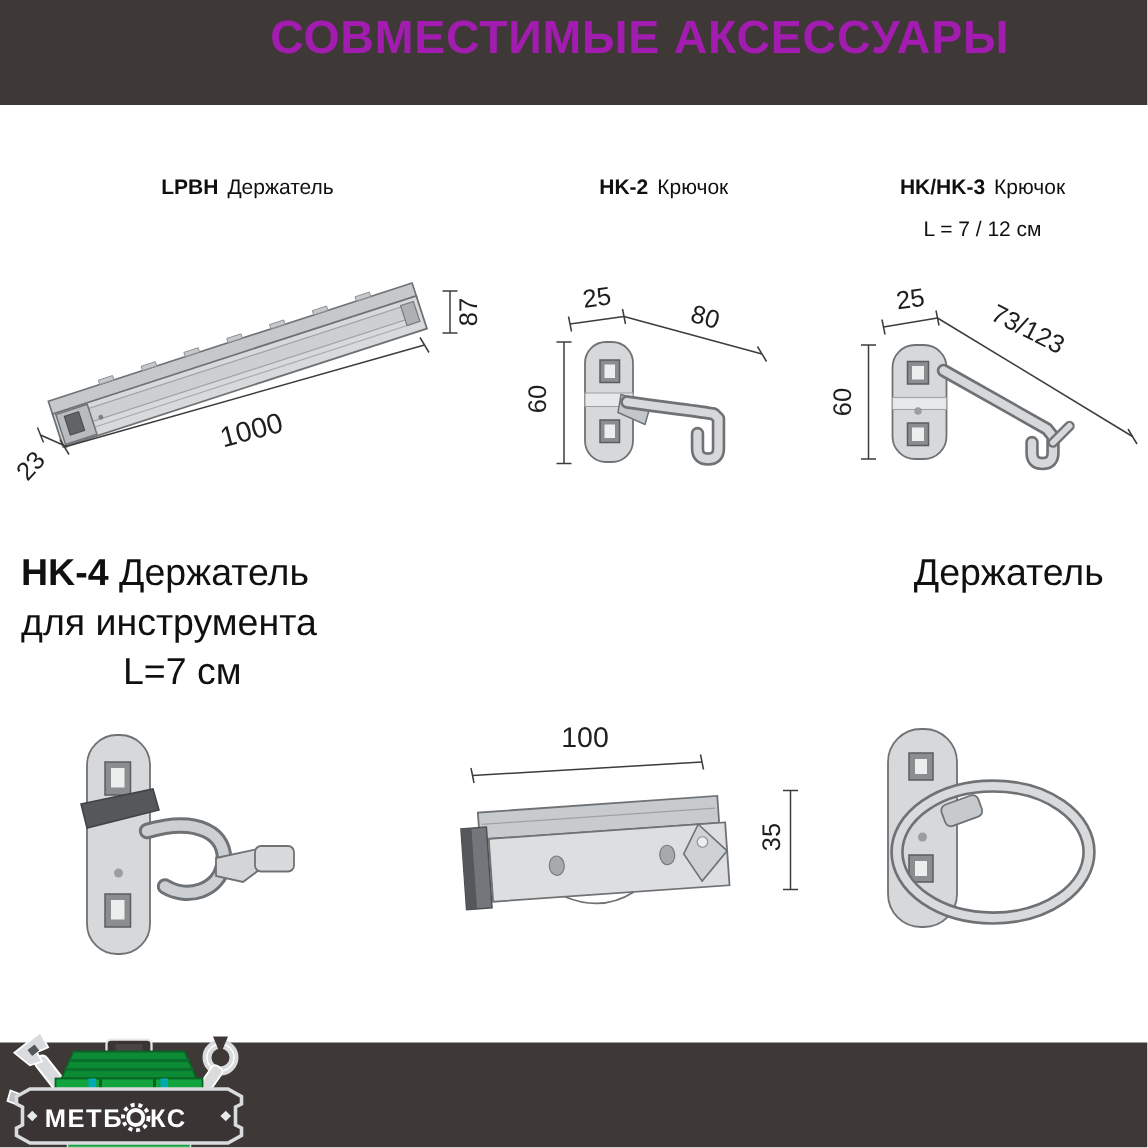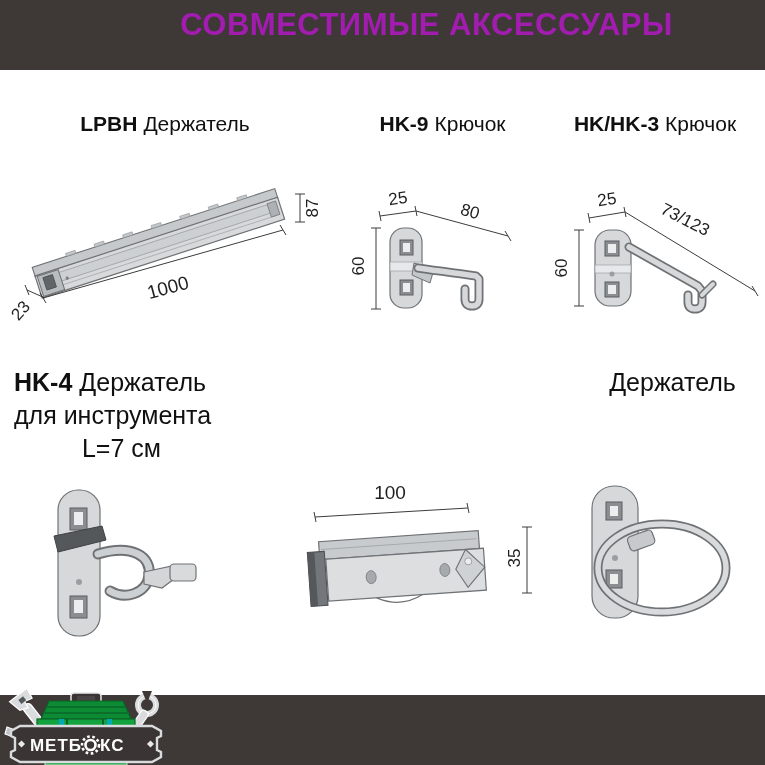--- a/index.html
+++ b/index.html
@@ -11,21 +11,21 @@
   
   .bar{position:absolute;left:0;width:765px;background:#3e3837;}
   .bar.top{top:0;height:70px;}
   .bar.bottom{top:695px;height:70px;}
   .page-title{
     position:absolute;left:0;top:0;width:765px;height:50px;
     display:flex;align-items:center;justify-content:center;
     color:#a21caf;font-weight:800;font-size:31px;letter-spacing:.5px;margin-left:44px;
   }
   
-  .ptitle{position:absolute;text-align:center;line-height:28px;font-size:21px;color:#101010;}
+  .ptitle{position:absolute;text-align:center;line-height:28px;font-size:14px;color:#101010;}
   .ptitle b{font-weight:700;}
   .ptitle .rest{margin-left:6px;}
   .ptitle2{position:absolute;font-size:25px;line-height:33px;color:#101010;}
   .ptitle2 .rest{margin-left:7px;}
   .tc{text-align:center;}
   
   .draw{position:absolute;}
   .draw svg{position:absolute;left:0;top:0;overflow:visible;}
   
   .dim{
@@ -46,25 +46,26 @@
 <div class="page">
 
   <div class="bar top"></div>
   <div class="page-title">СОВМЕСТИМЫЕ АКСЕССУАРЫ</div>
 
   <div class="ptitle" style="left:10px;top:110px;width:310px;">
     <div><b>LPBH</b><span class="rest">Держатель</span></div>
   </div>
 
   <div class="ptitle" style="left:350px;top:110px;width:185px;">
-    <div><b>HK-9</b><span class="rest">Крючок</span></div>
+    <div><b>HK-2</b><span class="rest">Крючок</span></div>
   </div>
 
   <div class="ptitle" style="left:545px;top:110px;width:220px;">
     <div><b>HK/HK-3</b><span class="rest">Крючок</span></div>
+    <div>L = 7 / 12 см</div>
   </div>
 
   <div class="draw" style="left:15px;top:178px;width:310px;height:155px;">
     <svg width="310" height="155" viewBox="0 0 310 155">
 
       <g transform="translate(20,98) rotate(-18)">
         <rect x="0" y="-9" width="255" height="10" fill="#c6c9cb" stroke="#6f7275" stroke-width="1.1"></rect>
         <rect x="0" y="0" width="255" height="23" fill="#d7d9db" stroke="#6f7275" stroke-width="1.2"></rect>
         <rect x="7" y="4" width="241" height="9" fill="#cdd0d2" stroke="#9fa2a5" stroke-width=".8"></rect>
         <line x1="7" y1="17" x2="248" y2="17" stroke="#a8abad" stroke-width=".8"></line>

